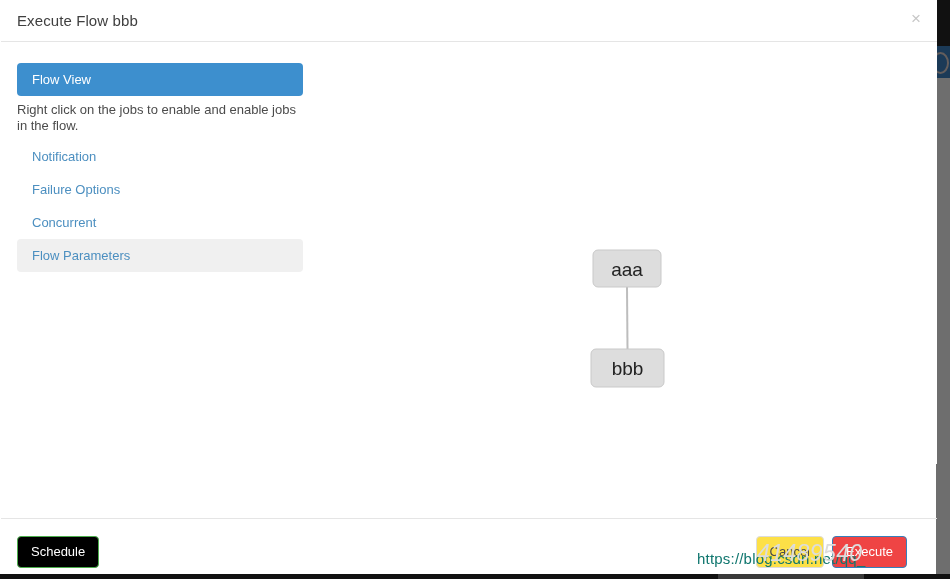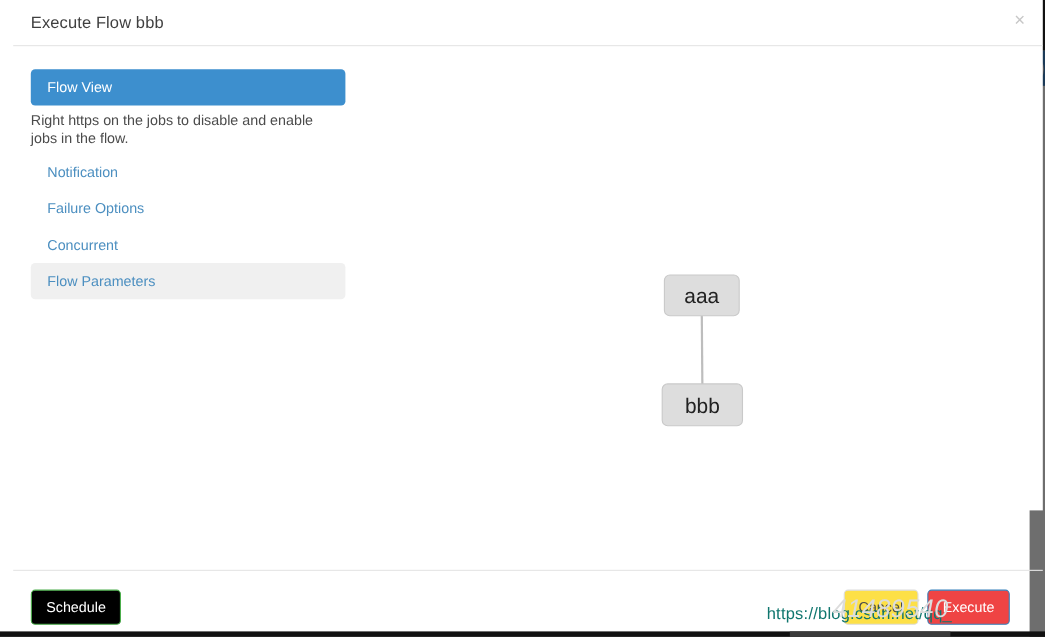--- a/index.html
+++ b/index.html
@@ -75,21 +75,21 @@
     background: #1ea0f0;
     display: flex;
     align-items: center;
     justify-content: center;
   }
   .ext-badge svg { display:block; }
 
   
   .modal {
     position: absolute;
-    left: 12px; top: 0;
+    left: 1px; top: 0;
     width: 936px;
     height: 464px;
     background: #ffffff;
     box-sizing: border-box;
   }
 
   .modal-header {
     position: relative;
     height: 42px;
     border-bottom: 1px solid #e5e5e5;
@@ -269,21 +269,21 @@
   </div>
 
   <div class="modal-body">
 
     <div class="side-nav">
 
       <div class="nav-item active">
         <span>Flow View</span>
       </div>
 
-      <div class="nav-hint">Right https on the jobs to disable and enable jobs in the flow.</div>
+      <div class="nav-hint">Right click on the jobs to enable and enable jobs in the flow.</div>
 
       <div class="nav-item">
         <span>Notification</span>
       </div>
 
       <div class="nav-item">
         <span>Failure Options</span>
       </div>
 
       <div class="nav-item">

